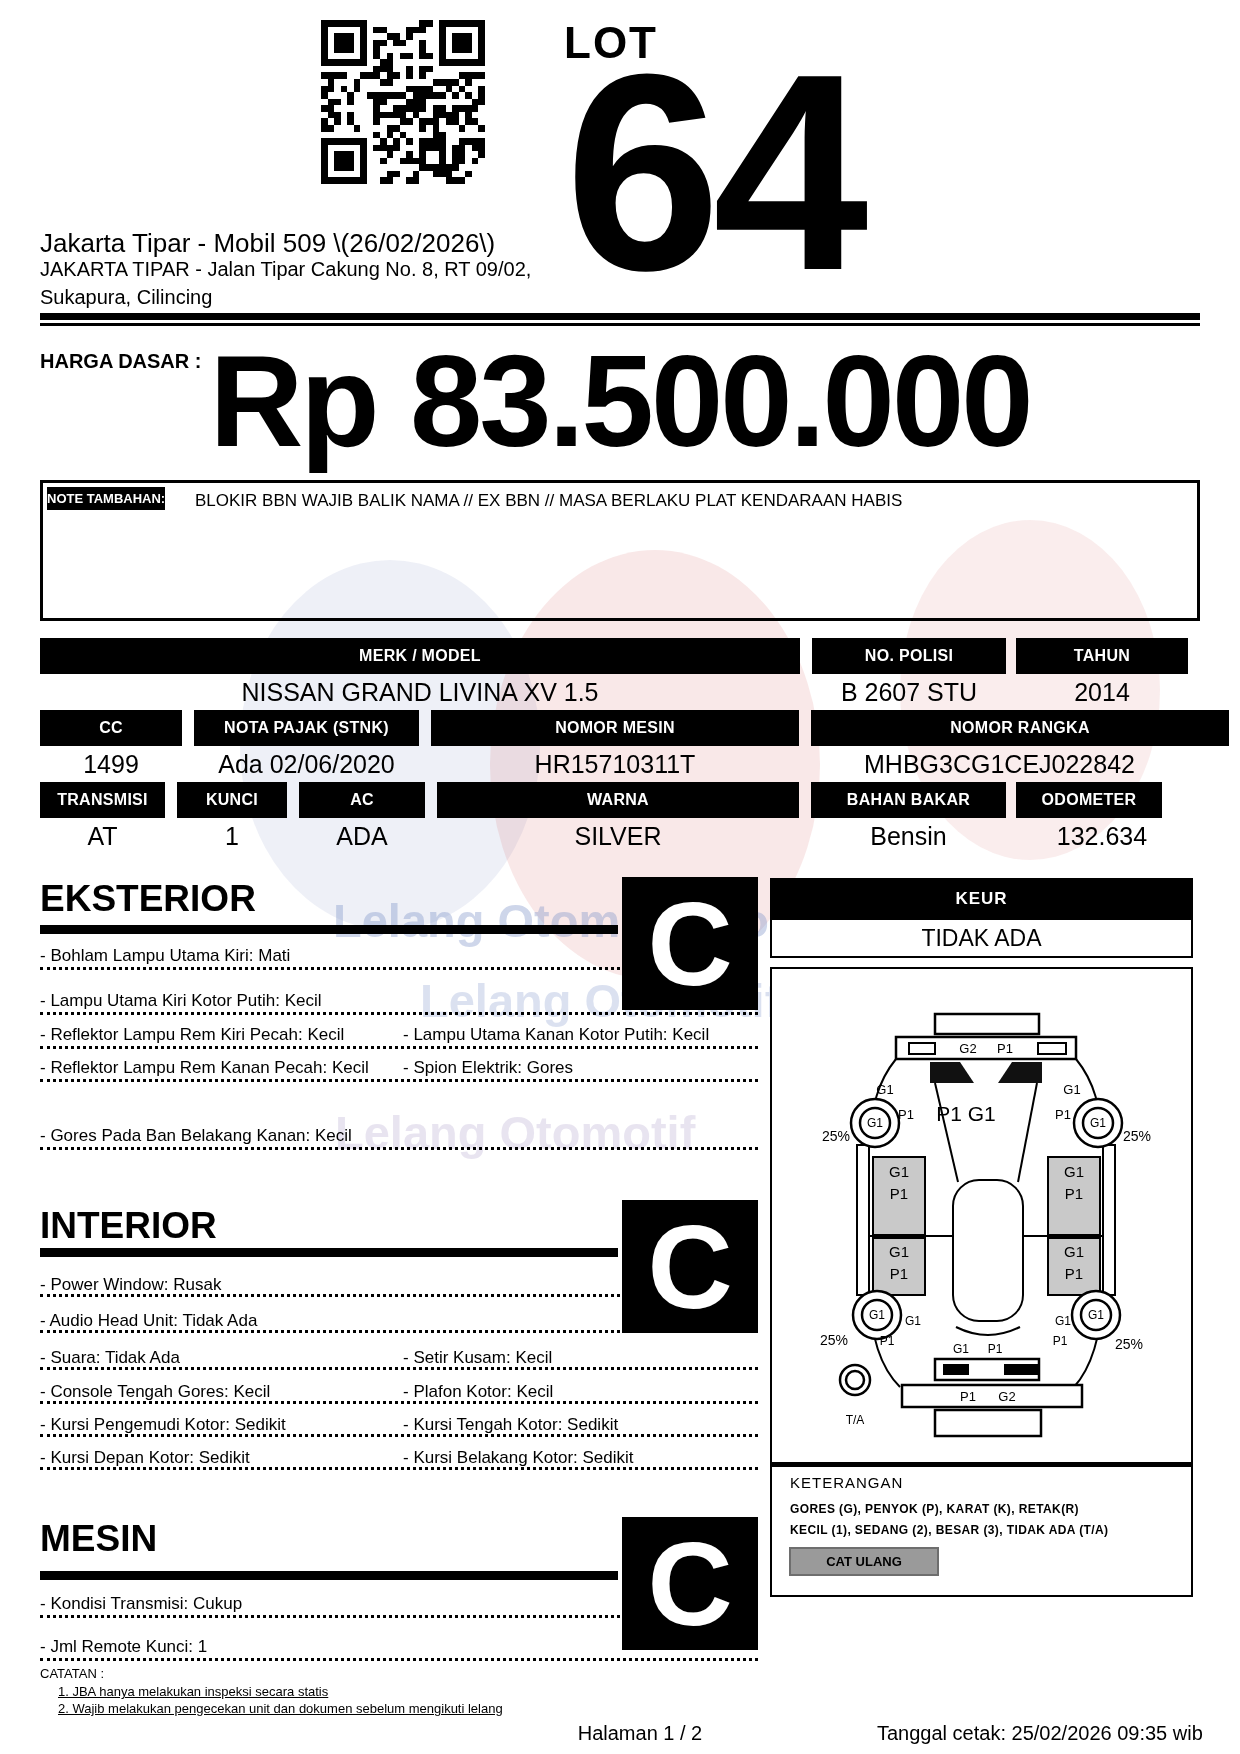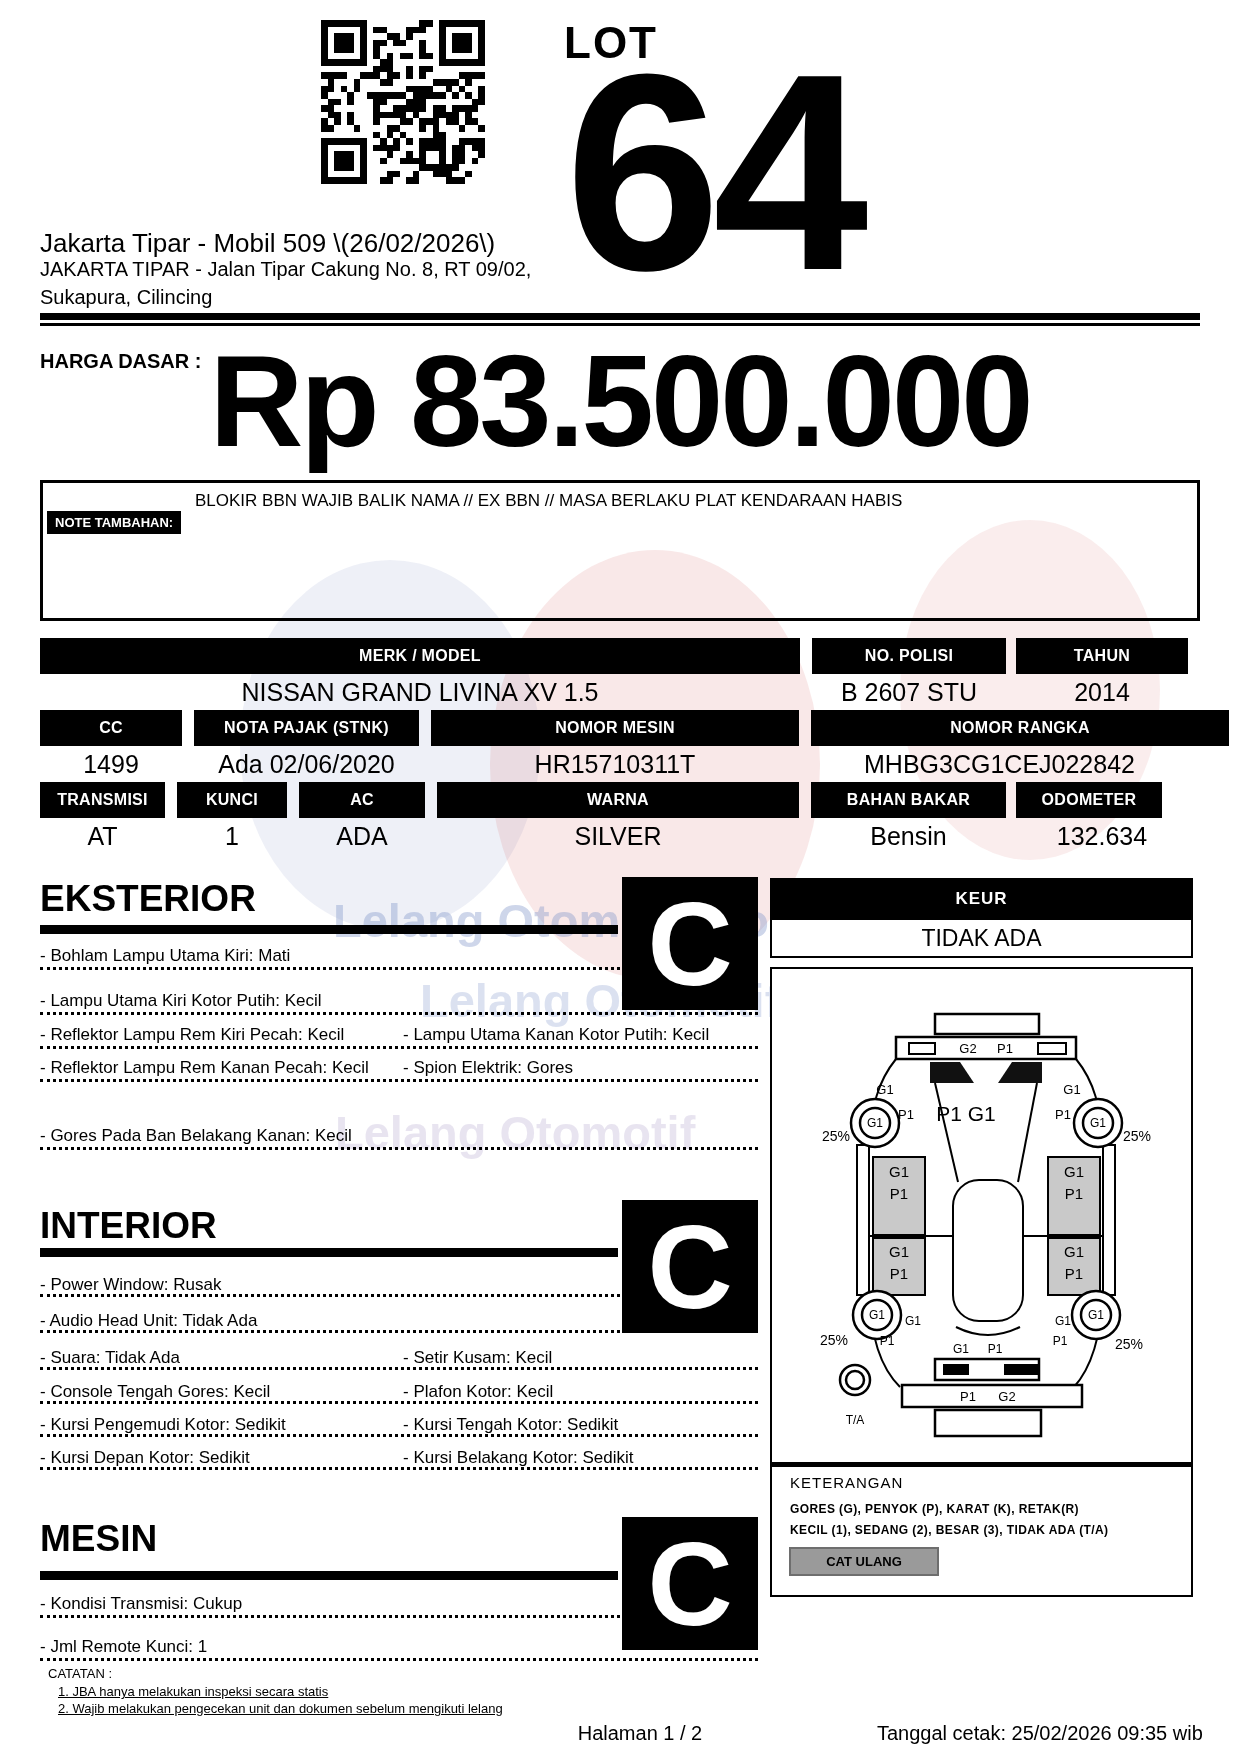--- a/index.html
+++ b/index.html
@@ -15,21 +15,21 @@
   .lot-number{font-weight:bold;font-size:280px;line-height:1;letter-spacing:-8px;}
   .title{font-size:26px;}
   .addr{font-size:20px;}
   .rule{position:absolute;background:#000;z-index:1;}
   
   .price-label{font-weight:bold;font-size:20px;}
   .price-value{font-weight:bold;font-size:130px;line-height:1;text-align:center;letter-spacing:-3px;}
   
   .note-box{position:absolute;border:3px solid #000;background:transparent;}
   .note-label{position:absolute;background:#000;color:#fff;font-weight:bold;font-size:13px;
-              padding:4px 8px;margin-top:24px;}
+              padding:4px 0;}
   .note-text{position:absolute;font-size:17px;}
   
   .hdr{position:absolute;background:#000;color:#fff;height:36px;line-height:36px;
        text-align:center;font-weight:bold;font-size:16px;letter-spacing:.3px;z-index:1;}
   .val{position:absolute;height:36px;line-height:36px;text-align:center;font-size:25px;z-index:1;}
   
   .sec-title{position:absolute;font-weight:bold;font-size:37px;z-index:1;}
   .sec-underline{position:absolute;height:9px;background:#000;z-index:1;}
   .grade-box{position:absolute;width:136px;height:133px;background:#000;color:#fff;
              display:flex;align-items:center;justify-content:center;
@@ -434,21 +434,21 @@
         <text x="83" y="455" font-size="12">T/A</text>
       </g>
     </svg>
     <div class="diagram-divider"></div>
     <div class="ket-title">KETERANGAN</div>
     <div class="ket-line" style="top:533px;">GORES (G), PENYOK (P), KARAT (K), RETAK(R)</div>
     <div class="ket-line" style="top:554px;">KECIL (1), SEDANG (2), BESAR (3), TIDAK ADA (T/A)</div>
     <div class="cat-ulang">CAT ULANG</div>
   </div>
 
-  <div class="abs z catatan-label" style="left:40px;top:1666px;margin-left:8px;">CATATAN :</div>
+  <div class="abs z catatan-label" style="left:40px;top:1666px;">CATATAN :</div>
   <div class="abs z catatan-item" style="left:58px;top:1684px;">1. JBA hanya melakukan inspeksi secara statis</div>
   <div class="abs z catatan-item" style="left:58px;top:1701px;">2. Wajib melakukan pengecekan unit dan dokumen sebelum mengikuti lelang</div>
 
   <div class="abs z footer-text" style="left:500px;top:1722px;width:280px;text-align:center;">Halaman 1 / 2</div>
   <div class="abs z footer-text" style="left:877px;top:1722px;">Tanggal cetak: 25/02/2026 09:35 wib</div>
 
 <div class="item-row" style="top: 946px; height: 21px;">
       <span class="c1">- Bohlam Lampu Utama Kiri: Mati</span>
     </div>
     <div class="item-row" style="top: 991px; height: 21px;">

